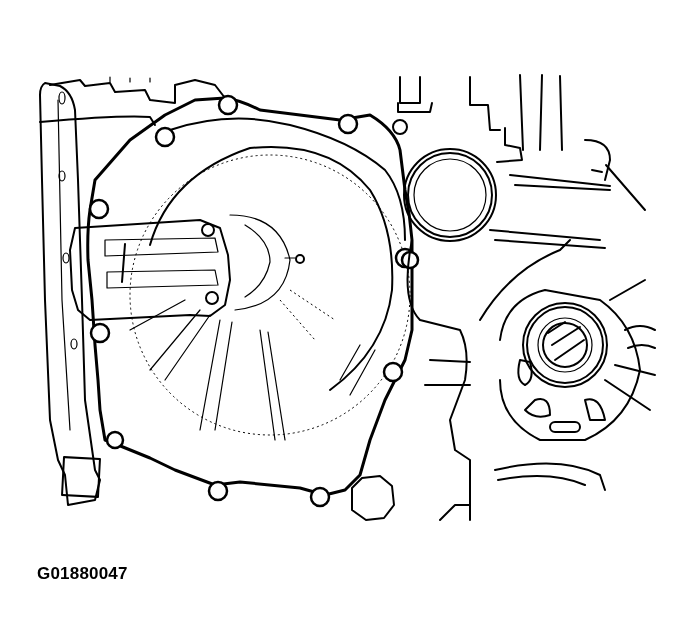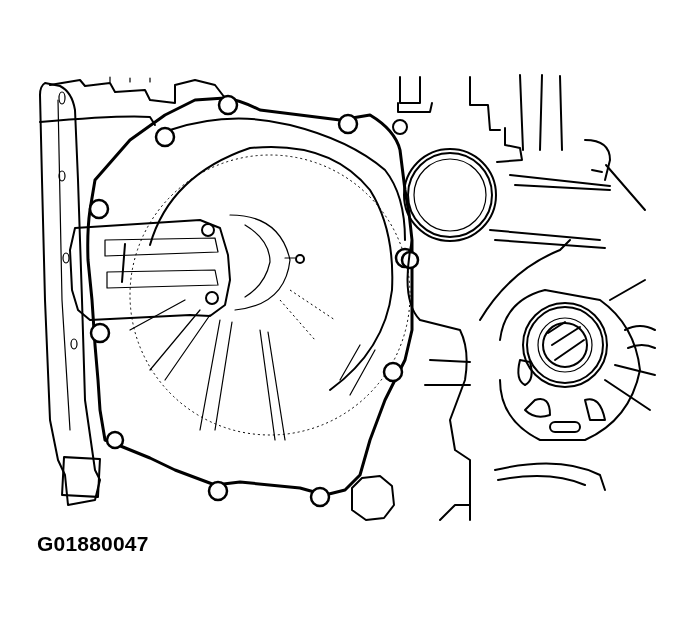--- a/index.html
+++ b/index.html
@@ -1,21 +1,21 @@
 <!DOCTYPE html>
 <html><head>
   <meta charset="utf-8">
   <style>
     html, body { margin: 0; padding: 0; background: #ffffff; }
     body { width: 684px; height: 641px; position: relative; overflow: hidden; font-family: "Liberation Sans", sans-serif; }
     #illustration { position: absolute; left: 0; top: 0; width: 684px; height: 641px; }
     #caption {
-      position: absolute; left: 37px; top: 532px;
+      position: absolute; left: 37px; top: 564px;
       font-family: "Liberation Sans", sans-serif;
-      font-weight: bold; font-size: 21px; color: #000000; letter-spacing: 0.2px;
+      font-weight: bold; font-size: 17px; color: #000000; letter-spacing: 0.2px;
     }
     svg .ln { fill: none; stroke: #000; stroke-width: 2; stroke-linecap: round; stroke-linejoin: round; }
     svg .thk { fill: none; stroke: #000; stroke-width: 3; stroke-linecap: round; stroke-linejoin: round; }
     svg .thn { fill: none; stroke: #000; stroke-width: 1.2; stroke-linecap: round; stroke-linejoin: round; }
     svg .dsh { fill: none; stroke: #000; stroke-width: 1; stroke-dasharray: 2 3; }
     svg .bolt-fill { fill: #fff; stroke: #000; stroke-width: 2.5; }
   </style>
 </head>
 <body>
 

